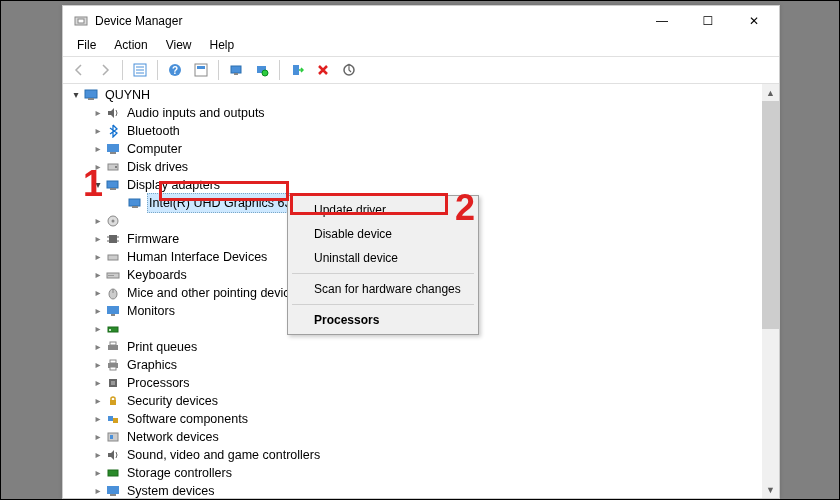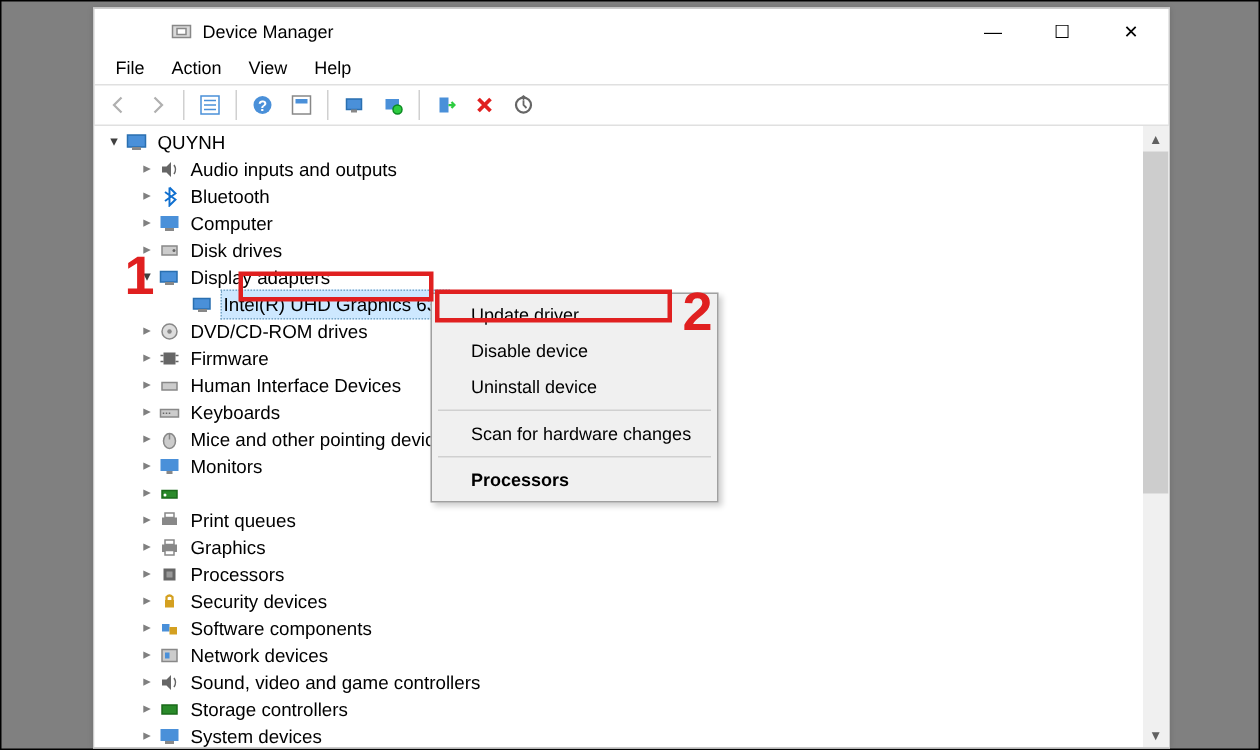--- a/index.html
+++ b/index.html
@@ -1,20 +1,20 @@
 <!DOCTYPE html>
 <html><head>
 <meta charset="utf-8">
 <style>
   * { box-sizing: border-box; margin: 0; padding: 0; font-family: "Segoe UI", Tahoma, sans-serif; }
   body { width: 840px; height: 500px; background: #808080; position: relative; overflow: hidden; }
   .outer-frame { position: absolute; left: 0; top: 0; width: 840px; height: 500px; border: 1px solid #000; background: #808080; }
   .window { position: absolute; left: 61px; top: 4px; width: 718px; height: 494px; background: #fff; border: 1px solid #ccc; box-shadow: 0 0 4px rgba(0,0,0,.15); display: flex; flex-direction: column; }
   
-  .titlebar { height: 30px; display: flex; align-items: center; padding: 0 2px; margin-left: 40px; }
+  .titlebar { height: 30px; display: flex; align-items: center; padding: 0 2px; }
   .title-icon { width: 16px; height: 16px; margin: 0 6px 0 8px; display: inline-flex; align-items: center; justify-content: center; }
   .title-text { flex: 1; font-size: 12px; }
   .winbtn { width: 46px; height: 30px; display: flex; align-items: center; justify-content: center; font-size: 12px; font-family: "Segoe UI Symbol", sans-serif; }
   
   .menubar { height: 20px; display: flex; align-items: flex-start; padding-left: 6px; gap: 2px; font-size: 12px; }
   .menubar .menu-item { padding: 2px 8px; }
   
   .toolbar { height: 28px; border-top: 1px solid #e0e0e0; border-bottom: 1px solid #e0e0e0; display: flex; align-items: center; padding: 0 4px; gap: 2px; }
   .tbtn { width: 24px; height: 24px; display: inline-flex; align-items: center; justify-content: center; border: 1px solid transparent; }
   .tsep { width: 1px; height: 20px; background: #d0d0d0; margin: 0 3px; }
@@ -226,21 +226,20 @@
           </li>
           <li>
                 <div class="node">
                   <span class="arrow">▸</span>
                   <span class="dev-icon">
                     <svg width="14" height="14" viewBox="0 0 14 14">
                       <circle cx="7" cy="7" r="5" fill="#ddd" stroke="#888"></circle>
                       <circle cx="7" cy="7" r="1.5" fill="#888"></circle>
                     </svg>
                   </span>
-                  <span class="node-label">DVD/CD-ROM drives</span>
                 </div>
               </li>
           <li>
                 <div class="node">
                   <span class="arrow">▸</span>
                   <span class="dev-icon">
                     <svg width="14" height="14" viewBox="0 0 14 14">
                       <rect x="3" y="3" width="8" height="8" fill="#666"></rect>
                       <line x1="3" y1="5" x2="1" y2="5" stroke="#666"></line>
                       <line x1="3" y1="9" x2="1" y2="9" stroke="#666"></line>

